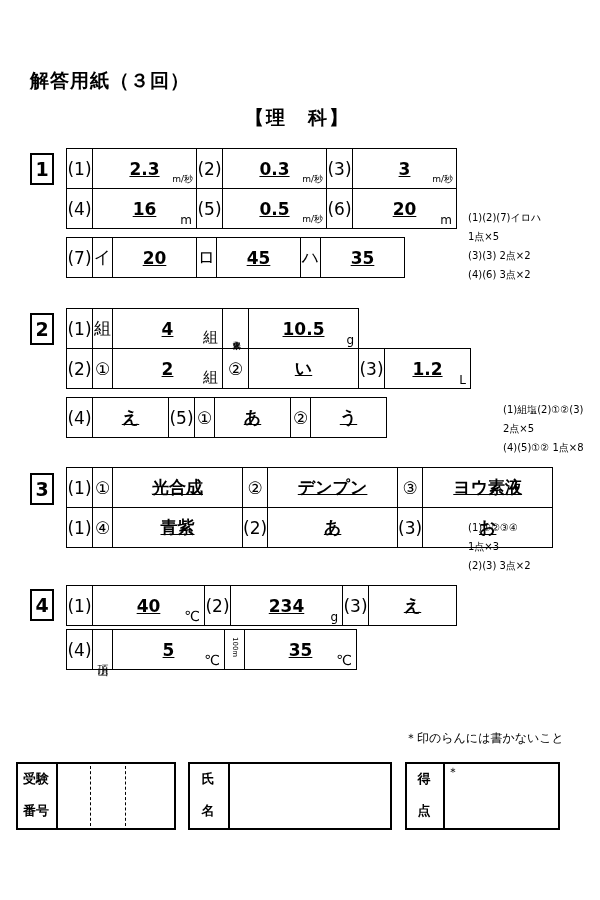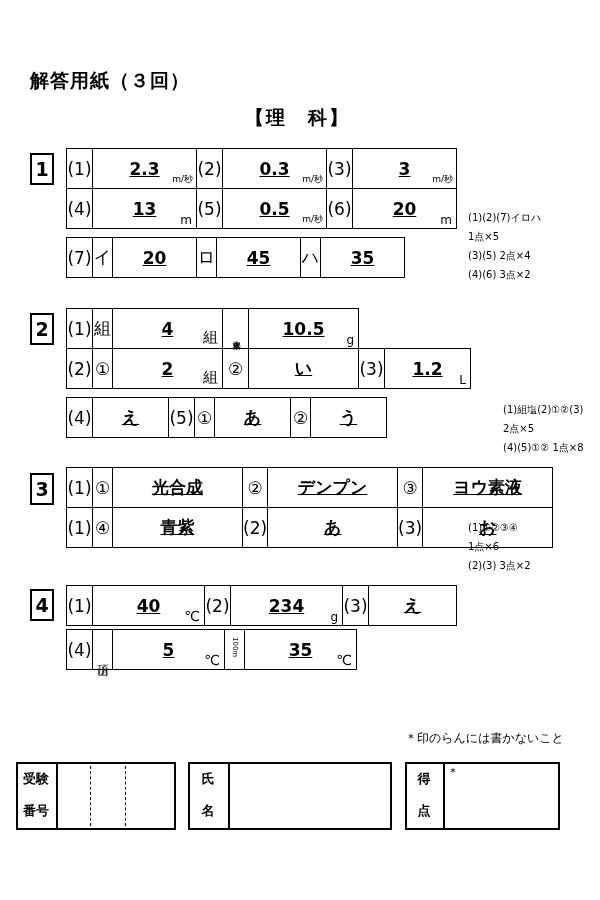--- a/index.html
+++ b/index.html
@@ -105,21 +105,21 @@
       </td>
       <td class="lbl">(3)</td>
       <td class="ans" style="width:104px;">
         <span>3</span>
         <span class="unit">m/秒</span>
       </td>
     </tr>
     <tr>
       <td class="lbl">(4)</td>
       <td class="ans">
-        <span>13</span>
+        <span>16</span>
         <span class="unit-big">m</span>
       </td>
       <td class="lbl">(5)</td>
       <td class="ans">
         <span>0.5</span>
         <span class="unit">m/秒</span>
       </td>
       <td class="lbl">(6)</td>
       <td class="ans">
         <span>20</span>
@@ -139,21 +139,21 @@
       <td class="ans" style="width:84px;">45</td>
       <td class="lbl2">ハ</td>
       <td class="ans" style="width:84px;">35</td>
     </tr>
   </tbody>
     </table>
 
   <div class="notes" style="left:468px; top:208px;">
     <div>(1)(2)(7)イロハ</div>
     <div>1点×5</div>
-    <div>(3)(5)  2点×4</div>
+    <div>(3)(3)  2点×2</div>
     <div>(4)(6)  3点×2</div>
   </div>
 
   <div class="qnum" style="left:30px; top:313px;">2</div>
 
   <table class="tbl" style="left:66px; top:308px;">
     <tbody>
         <tr>
       <td class="lbl">(1)</td>
       <td class="lbl2">組</td>
@@ -227,21 +227,21 @@
       <td class="lbl2">(2)</td>
       <td class="ans">あ</td>
       <td class="lbl2">(3)</td>
       <td class="ans">お</td>
     </tr>
   </tbody>
     </table>
 
   <div class="notes" style="left:468px; top:518px;">
     <div>(1)①②③④</div>
-    <div>1点×6</div>
+    <div>1点×3</div>
     <div>(2)(3)  3点×2</div>
   </div>
 
   <div class="qnum" style="left:30px; top:589px;">4</div>
 
   <table class="tbl" style="left:66px; top:585px;">
     <tbody>
         <tr>
       <td class="lbl">(1)</td>
       <td class="ans" style="width:112px;">

